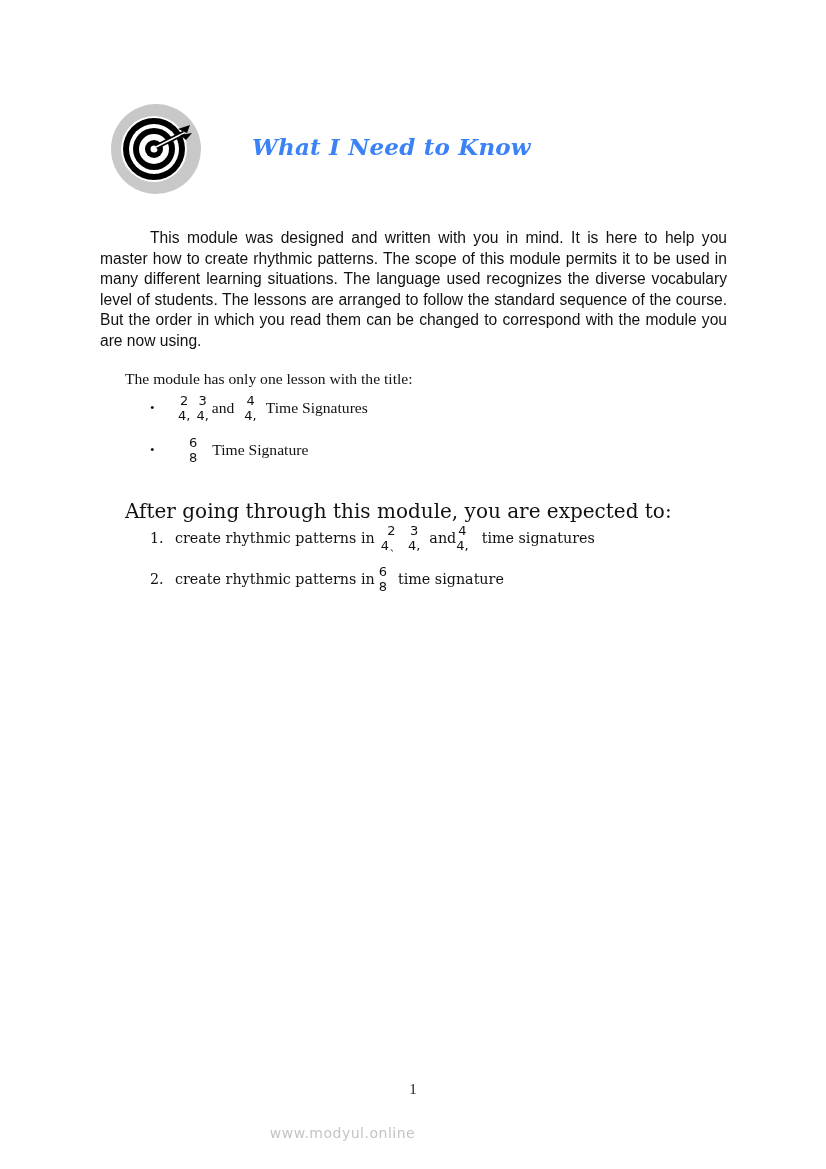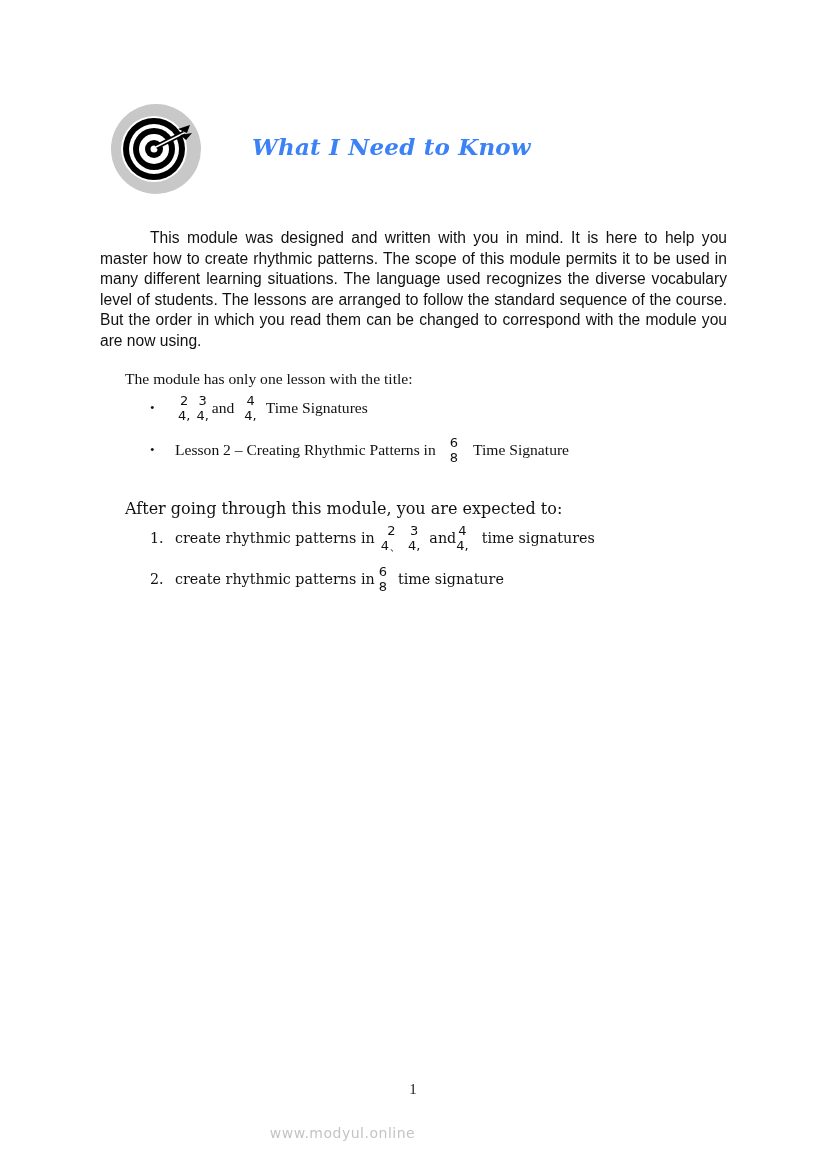--- a/index.html
+++ b/index.html
@@ -13,21 +13,21 @@
   .body-text { position: absolute; left: 100px; top: 228px; width: 627px; font-family: Liberation Sans, sans-serif; font-size: 15.6px; line-height: 20.5px; text-align: justify; }
   .body-text .indent { display: inline-block; width: 50px; }
 
   .para2 { position: absolute; left: 125px; top: 369px; font-family: "Liberation Serif", serif; font-size: 15.6px; line-height: 20px; white-space: nowrap; text-align: center; }
   .lesson { position: absolute; left: 150px; font-family: "Liberation Serif", serif; font-size: 15.6px; white-space: nowrap; display: flex; align-items: center; }
   .bullet { display: inline-block; width: 25px; font-size: 13px; }
 
   .frac { display: inline-flex; flex-direction: column; align-items: center; font-family: "DejaVu Sans", sans-serif; font-size: 13px; line-height: 15px; margin: 0 3px; vertical-align: middle; }
   .frac span { display: block; }
 
-  .para3 { position: absolute; left: 125px; top: 499px; font-family: "DejaVu Serif", serif; font-size: 16px; white-space: nowrap; }
+  .para3 { position: absolute; left: 125px; top: 499px; font-family: "DejaVu Serif", serif; font-size: 20px; white-space: nowrap; }
   .objective { position: absolute; left: 150px; font-family: "DejaVu Serif", serif; font-size: 14.3px; white-space: nowrap; display: flex; align-items: center; }
   .num { display: inline-block; width: 25px; }
 
   .page-number { position: absolute; left: 0; width: 826px; top: 1081px; text-align: center; font-family: "Liberation Serif", serif; font-size: 15px; color: #222; }
   .watermark { position: absolute; left: 0; width: 685px; top: 1125px; text-align: center; font-family: "DejaVu Sans", sans-serif; font-size: 14px; color: #c4c4c4; letter-spacing: 0.5px; }
 </style>
 </head>
 <body>
 
 <div class="page">
@@ -67,21 +67,20 @@
     <span>and</span>
     <span class="frac" style="margin-left:10px;">
         <span>4</span>
         <span>4,</span>
       </span>
     <span style="margin-left:6px;">Time Signatures</span>
   </div>
 
   <div class="lesson" style="top:435px;">
     <span class="bullet">•</span>
-    <span>Lesson 2 – Creating Rhythmic Patterns in</span>
     <span class="frac" style="margin-left:14px;">
         <span>6</span>
         <span>8</span>
       </span>
     <span style="margin-left:12px;">Time Signature</span>
   </div>
 
   <div class="para3">After going through this module, you are expected to:</div>
 
   <div class="objective" style="top:523px;">

